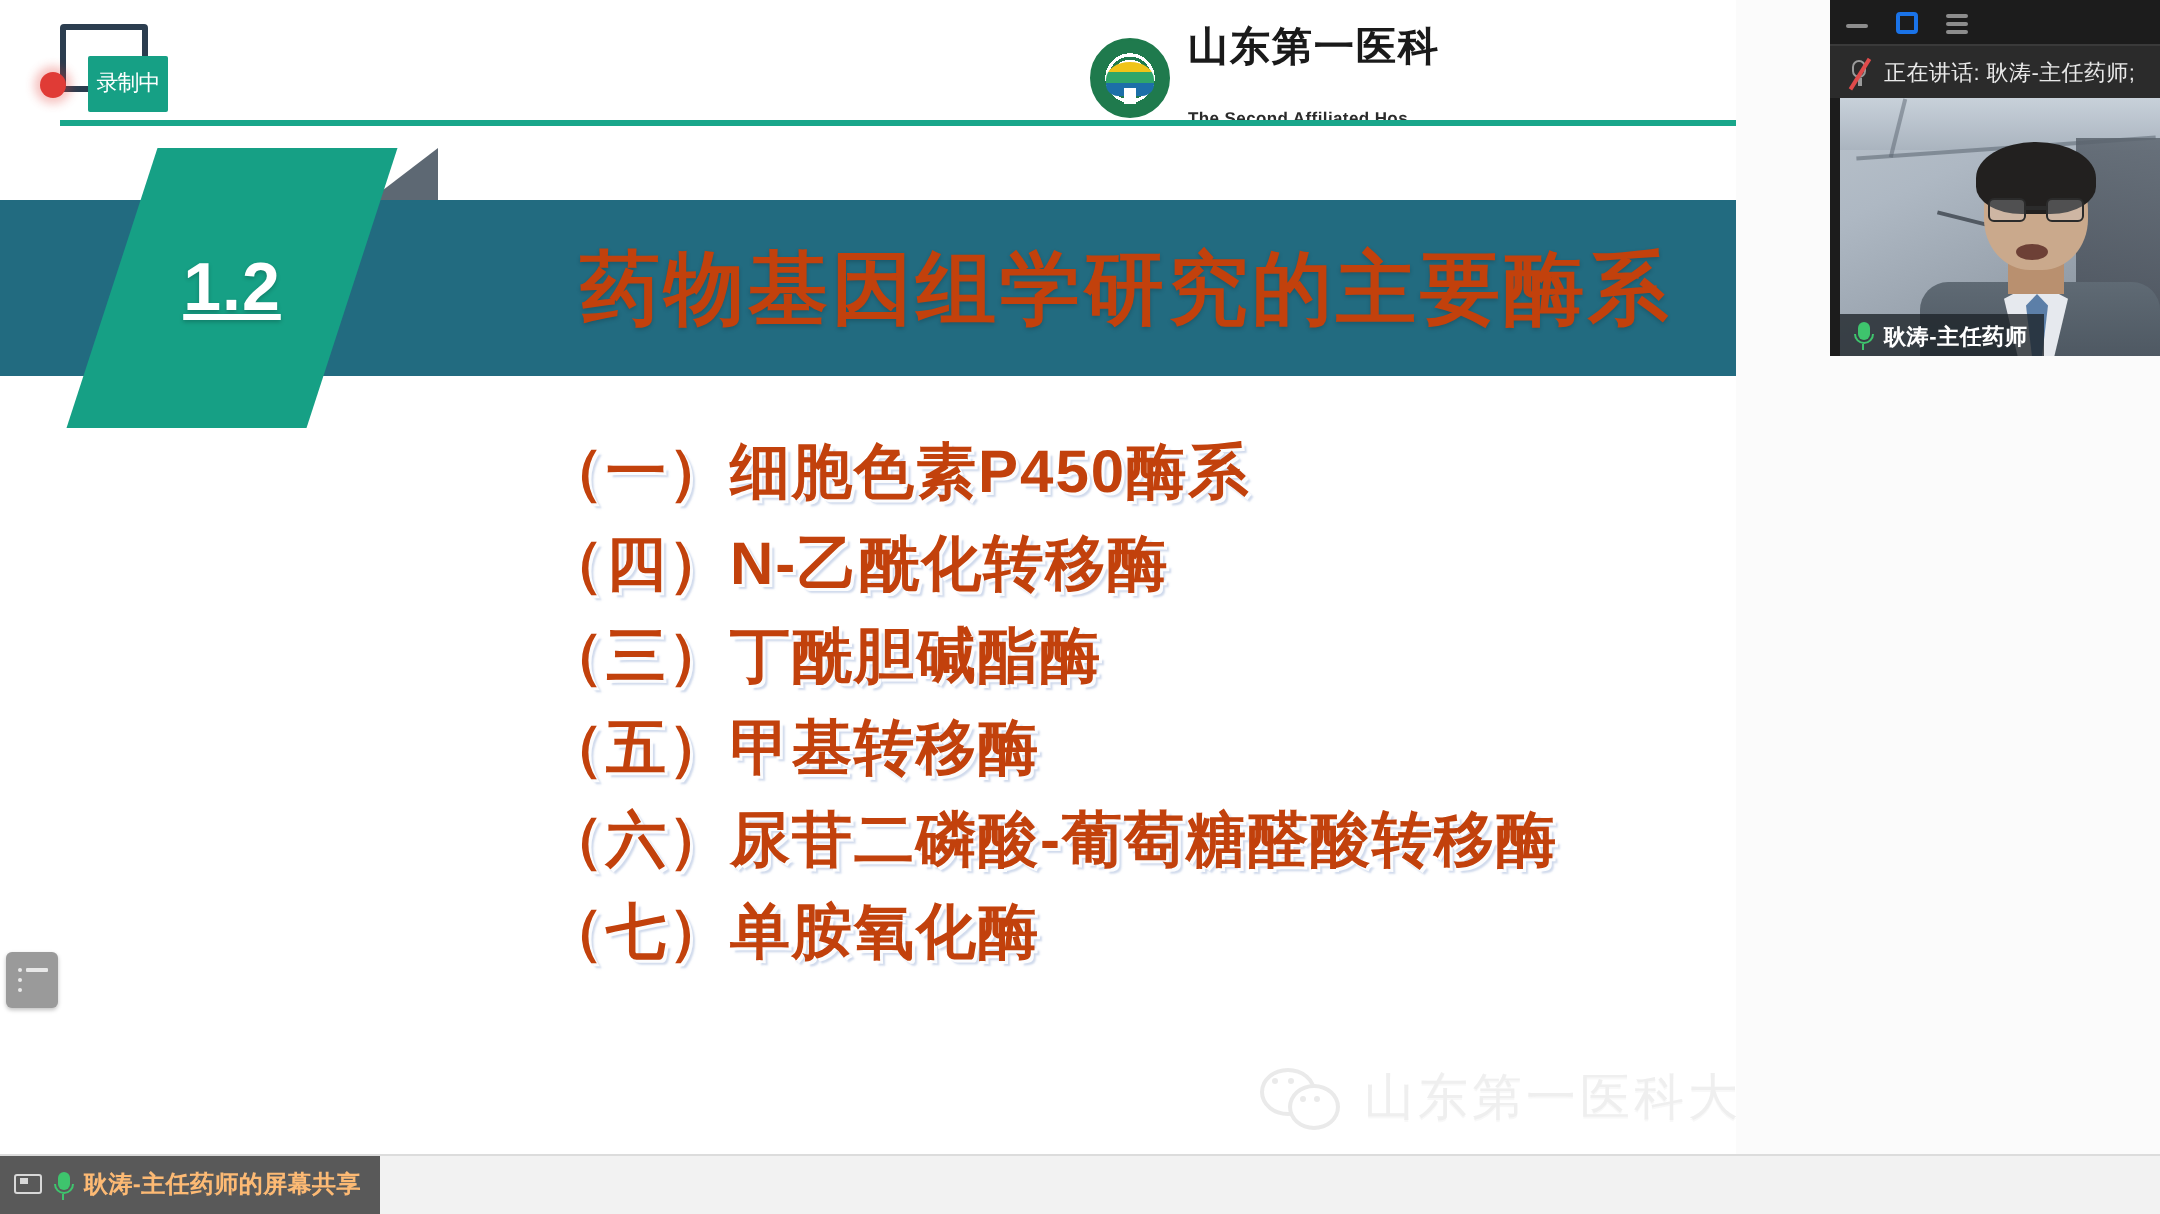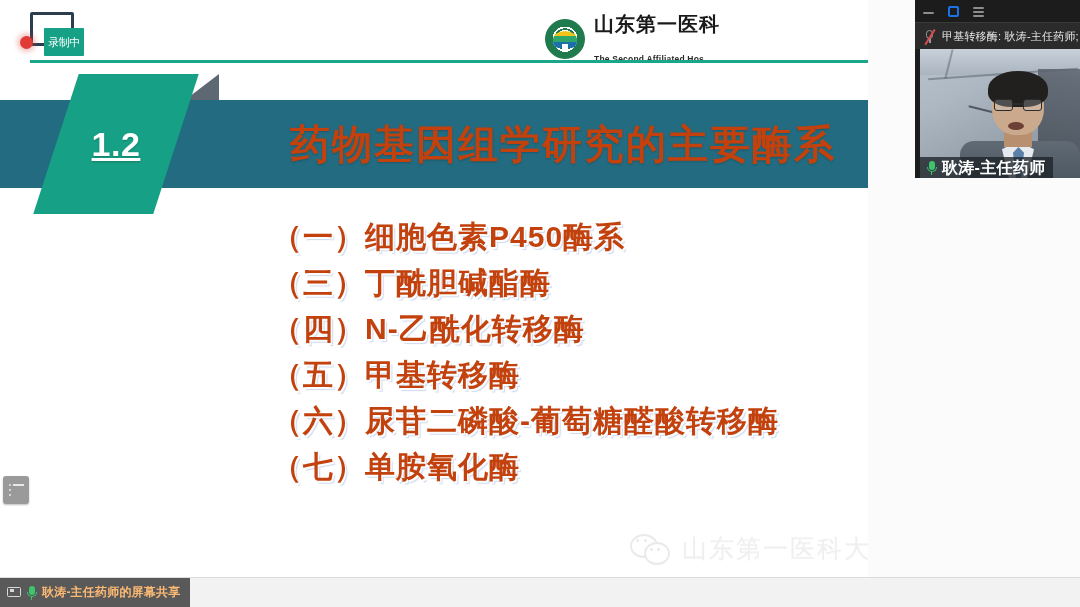--- a/index.html
+++ b/index.html
@@ -265,21 +265,21 @@
     position:absolute;left:2.5px;top:0;width:6px;height:9px;border-radius:3px;background:#3ec46d;
   }
   .mic-on .arc{
     position:absolute;left:0.5px;top:6px;width:10px;height:5px;
     border:1.6px solid #3ec46d;border-top:none;border-radius:0 0 6px 6px;box-sizing:border-box;
   }
   .mic-on .stand{
     position:absolute;left:4.7px;top:11px;width:1.6px;height:3px;background:#3ec46d;
   }
   .vid-name{
-    color:#ffffff;font-size:16px;font-weight:bold;white-space:nowrap;letter-spacing:.3px;
+    color:#ffffff;font-size:11px;font-weight:bold;white-space:nowrap;letter-spacing:.3px;
   }
 
   
   .statusbar{
     position:absolute;left:0;bottom:0;width:1080px;height:29px;background:#f2f2f2;
     border-top:1px solid #dcdcdc;
   }
   .share-chip{
     position:absolute;left:0;top:0;height:29px;display:flex;align-items:center;gap:5px;
     padding:0 10px 0 7px;background:#595959;
@@ -327,22 +327,22 @@
 
     <div class="banner"></div>
     <div class="banner-shadow-l"></div>
     <div class="banner-shadow-r"></div>
     <div class="ribbon"></div>
     <div class="ribbon-num">1.2</div>
     <div class="banner-title">药物基因组学研究的主要酶系</div>
 
     <div class="list">
       <div class="list-item">（一）细胞色素P450酶系</div>
+      <div class="list-item">（四）N-乙酰化转移酶</div>
       <div class="list-item">（三）丁酰胆碱酯酶</div>
-      <div class="list-item">（四）N-乙酰化转移酶</div>
       <div class="list-item">（五）甲基转移酶</div>
       <div class="list-item">（六）尿苷二磷酸-葡萄糖醛酸转移酶</div>
       <div class="list-item">（七）单胺氧化酶</div>
     </div>
 
     <div class="watermark">
       <div class="wm-icon">
         <div class="wm-b1"></div>
         <div class="wm-b2"></div>
         <div class="wm-dot" style="left:6px;top:5px;"></div>
@@ -377,21 +377,21 @@
           <i></i>
       </div>
     </div>
 
     <div class="vid-speaking">
       <div class="mic-off">
         <div class="body"></div>
           <div class="stand"></div>
           <div class="slash"></div>
       </div>
-      <div class="vid-speaking-text">甲基转移酶: 耿涛-主任药师;</div>
+      <div class="vid-speaking-text">正在讲话: 耿涛-主任药师;</div>
     </div>
 
     <div class="vid-feed">
       <div class="room-wall"></div>
       <div class="room-ceiling"></div>
       <div class="room-edge"></div>
       <div class="room-corner"></div>
       <div class="room-dark"></div>
       <div class="rod"></div>
       <div class="person-body"></div>

